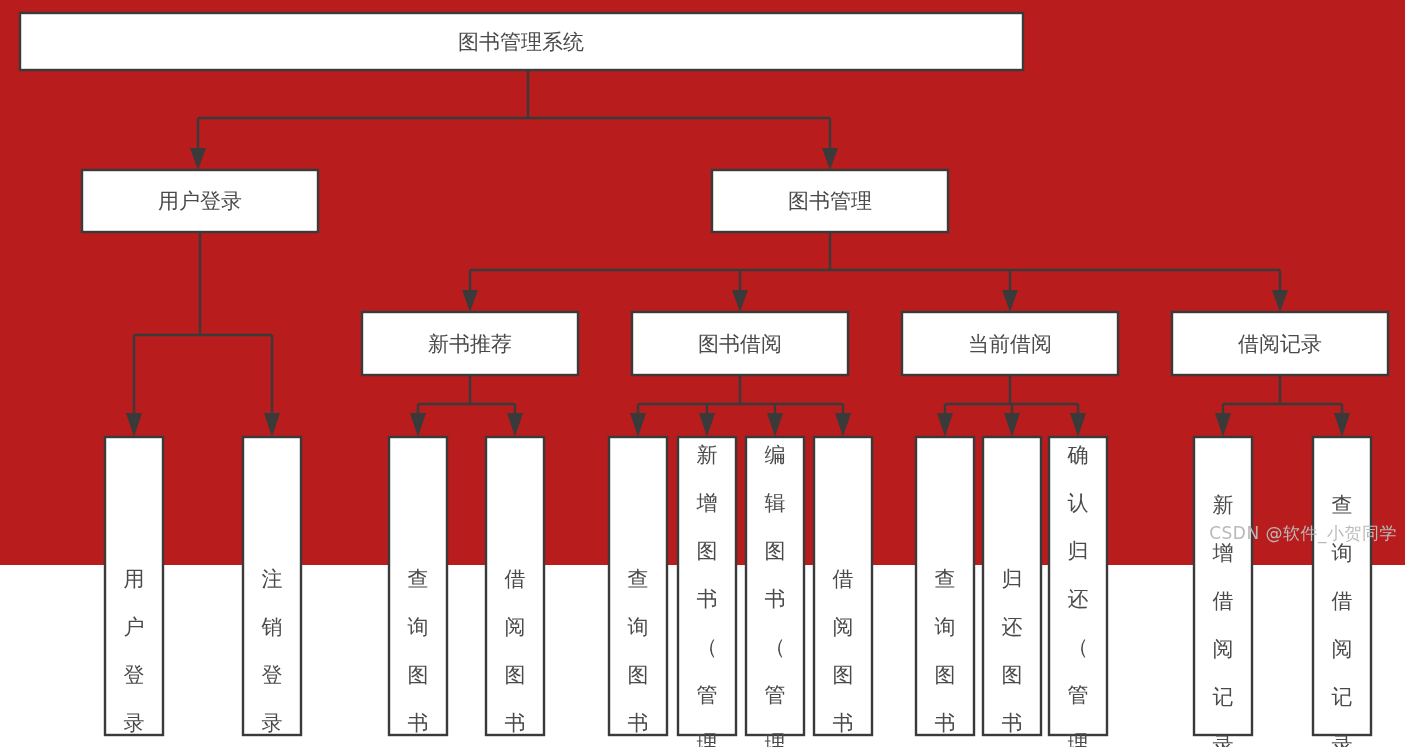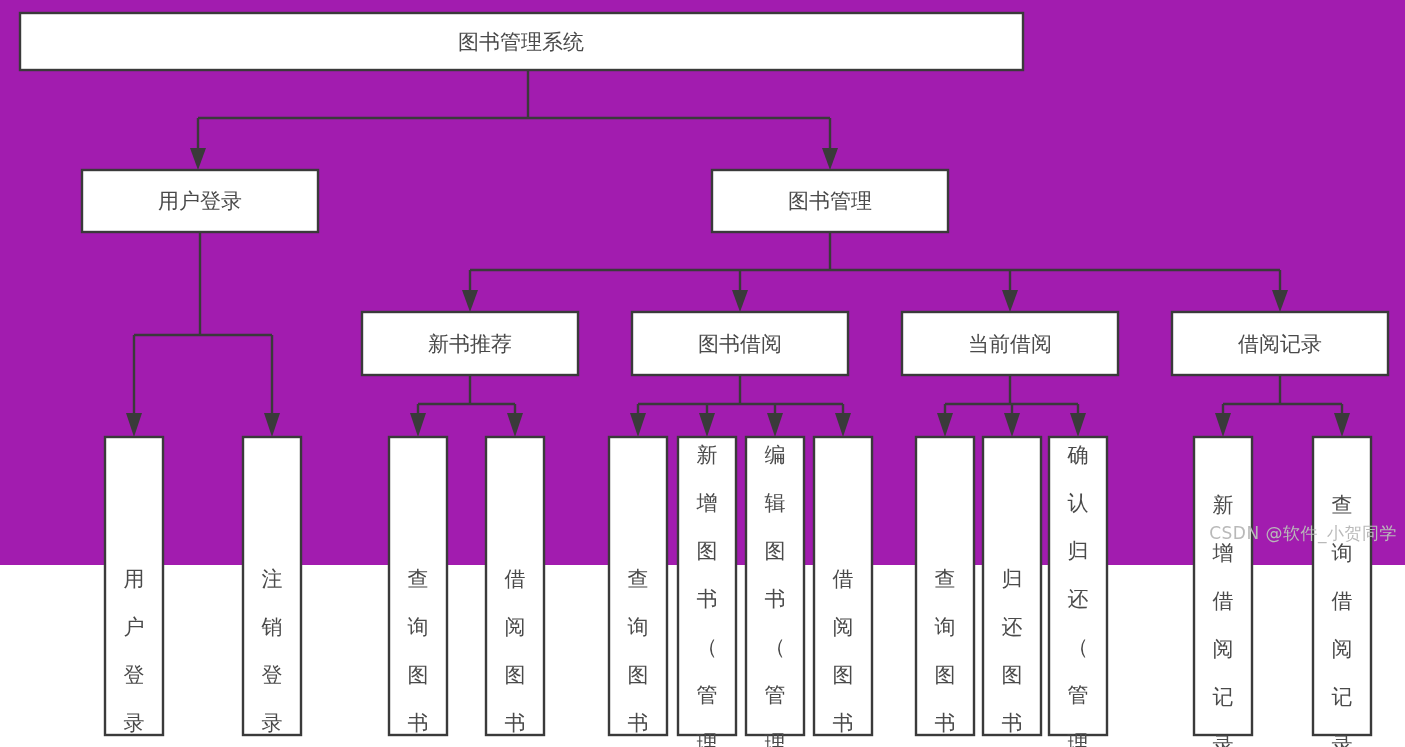--- a/index.html
+++ b/index.html
@@ -11,21 +11,21 @@
     width: 1405px;
     height: 747px;
     font-family: "DejaVu Sans", "Liberation Sans", sans-serif;
     overflow: hidden;
     position: relative;
   }
   #diagram-root {
     position: relative;
     width: 1405px;
     height: 565px;
-    background: #a21caf;
+    background: #b91c1c;
   }
   svg.diagram-canvas {
     position: absolute;
     left: 0;
     top: 0;
     width: 1405px;
     height: 747px;
     display: block;
   }
   .node-box {

